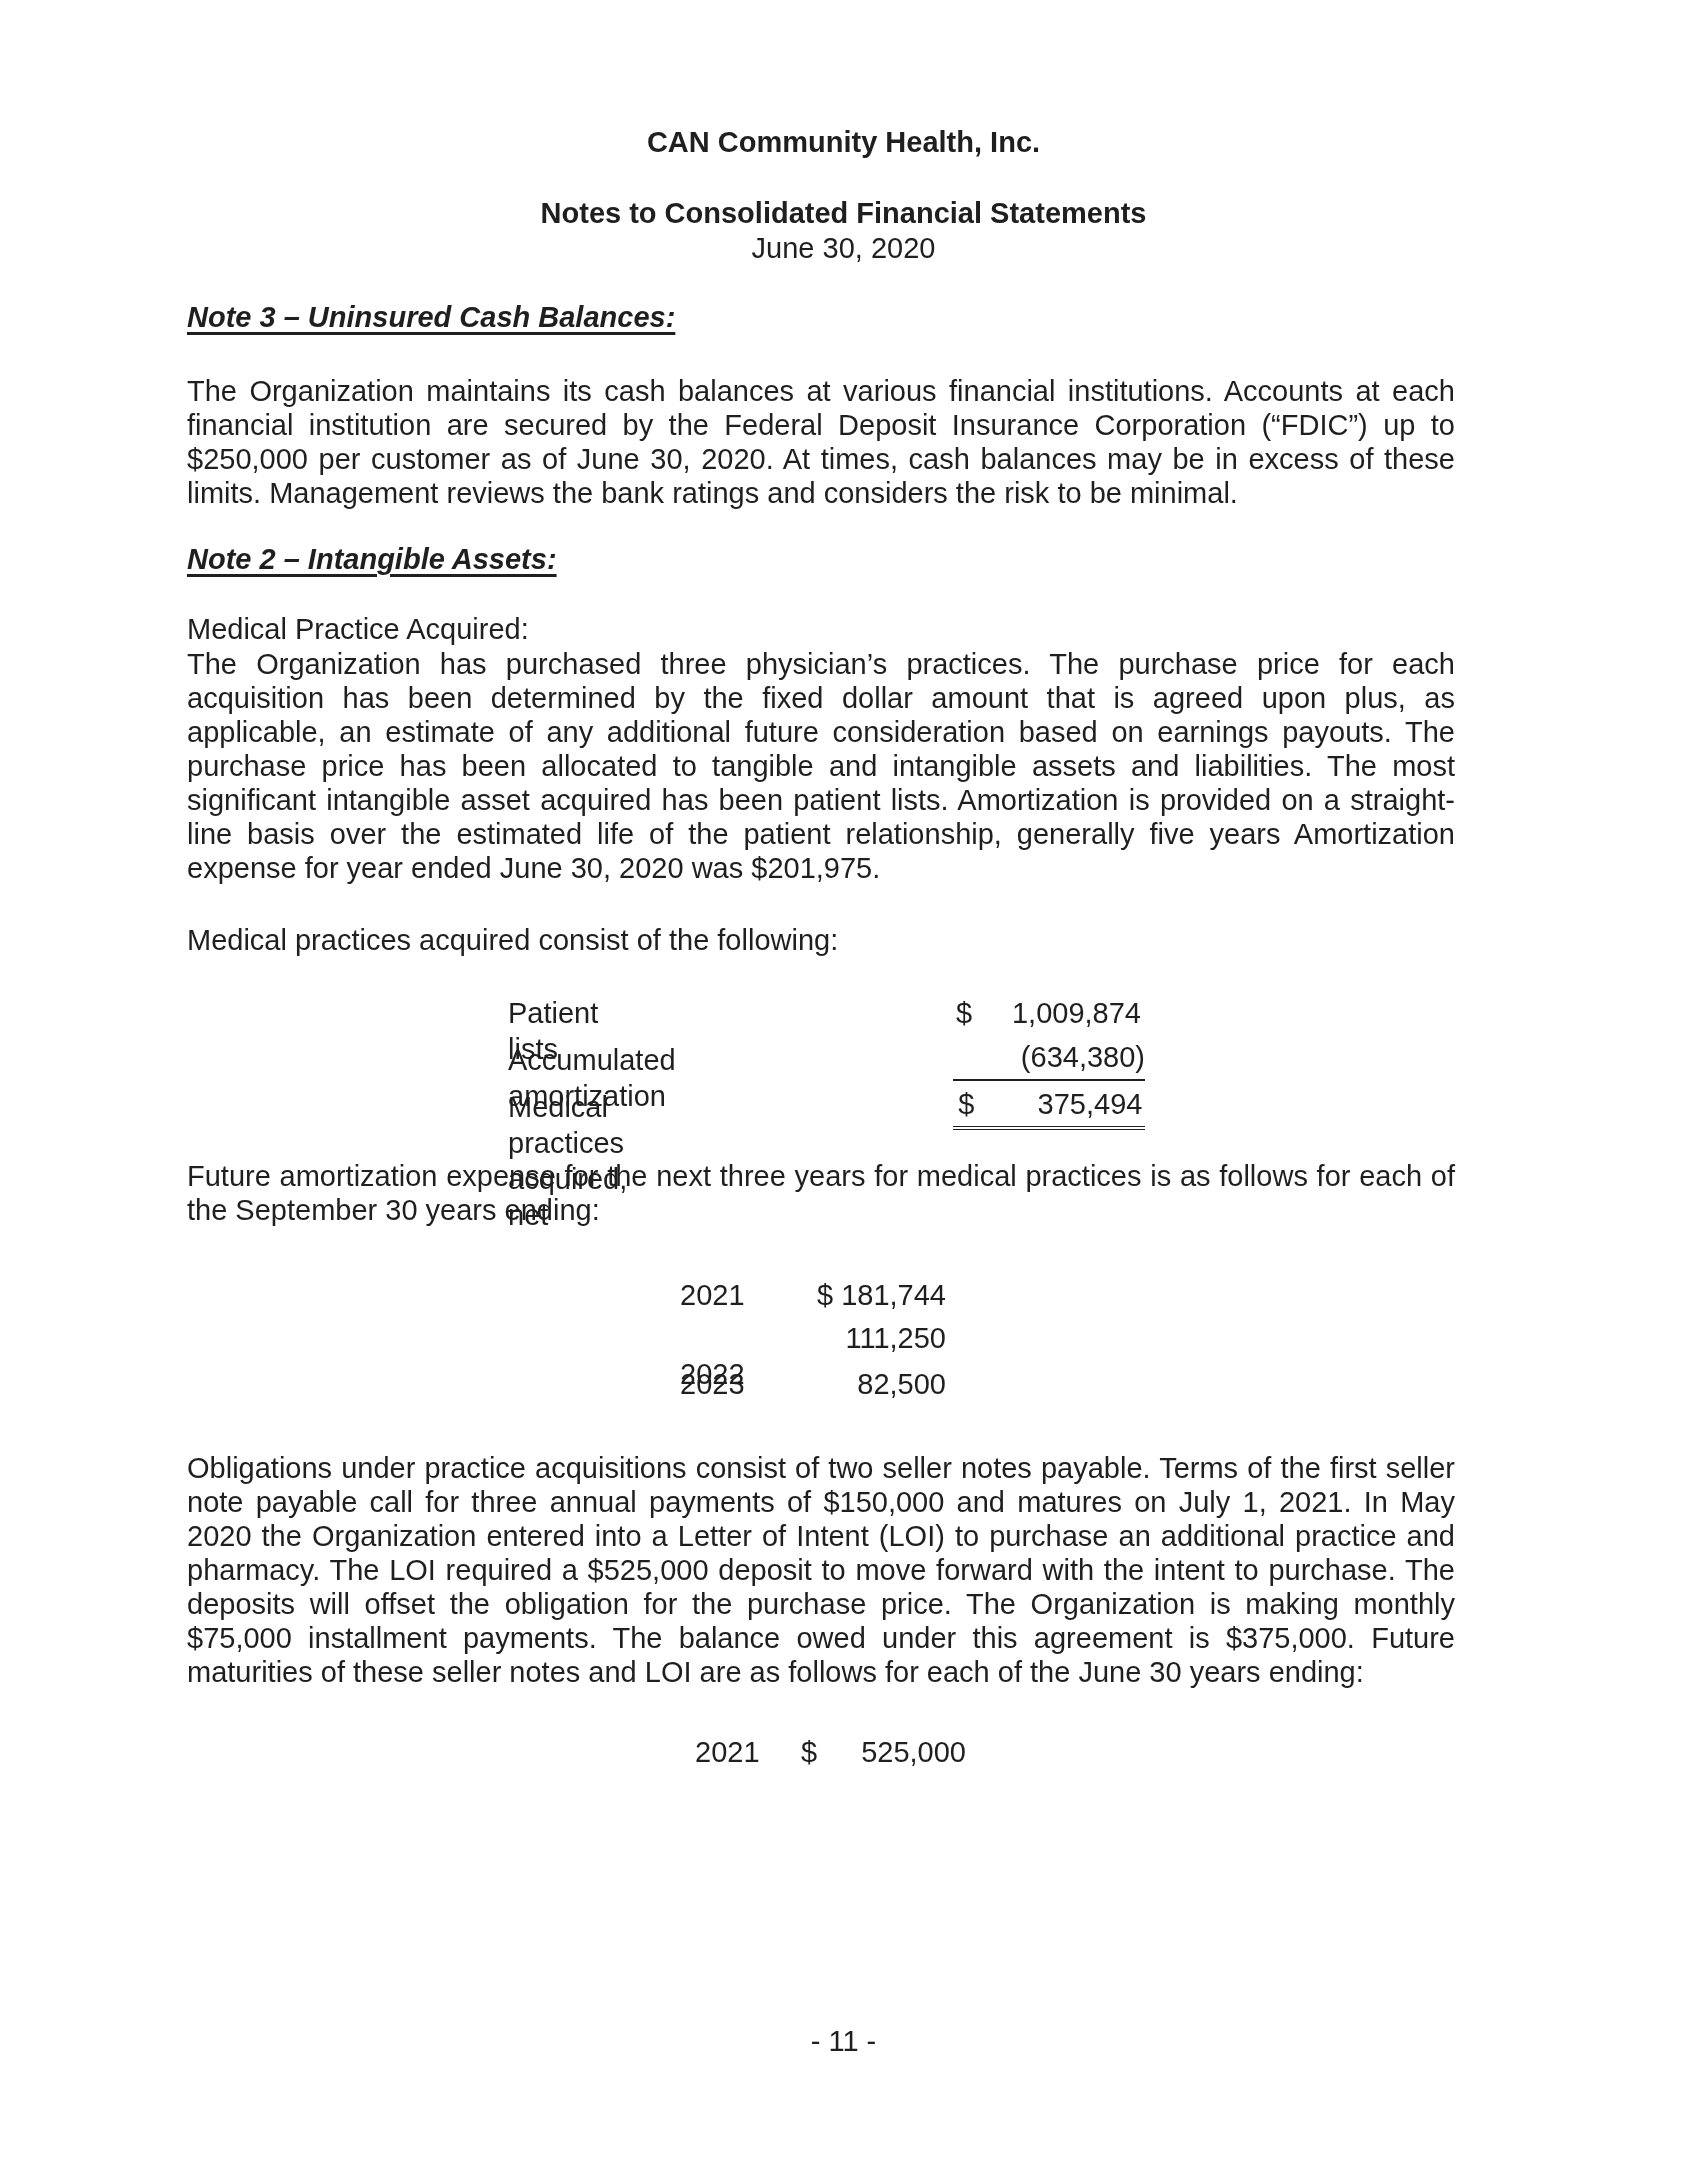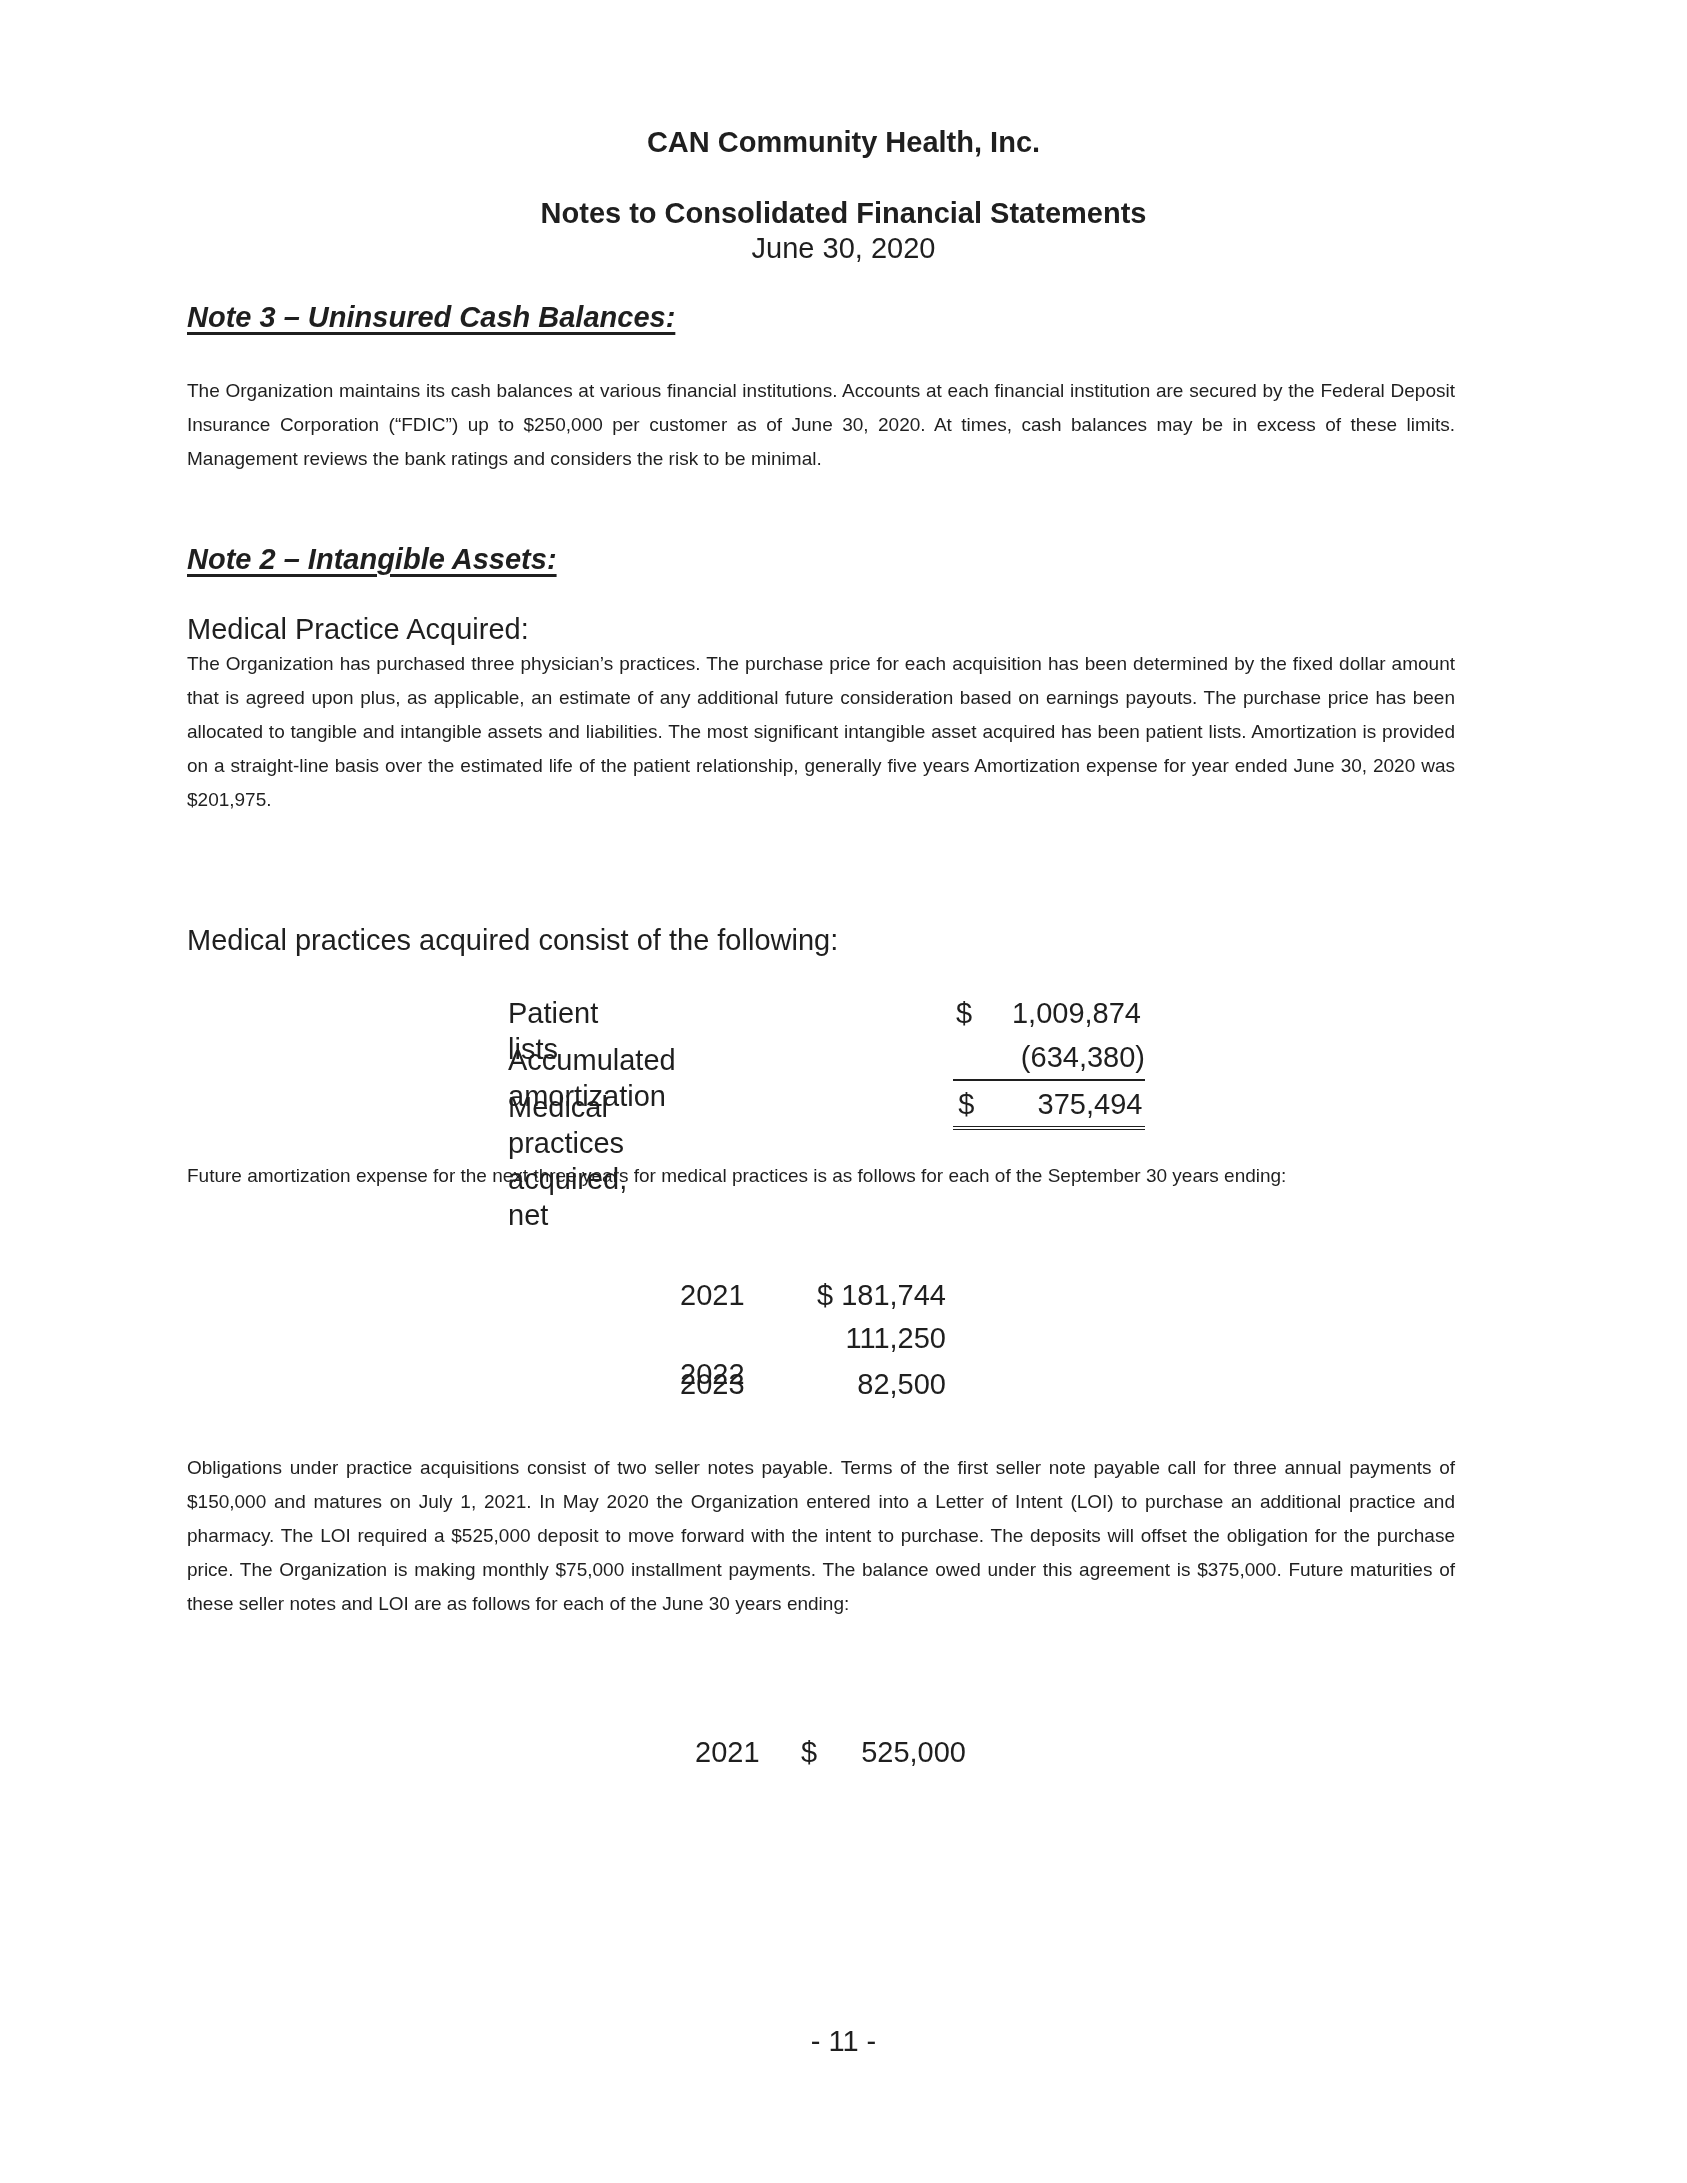--- a/index.html
+++ b/index.html
@@ -4,21 +4,21 @@
 <style>
   html, body { margin: 0; padding: 0; background: #ffffff; }
   body { width: 1687px; height: 2183px; position: relative; overflow: hidden;
          font-family: "Liberation Sans", sans-serif; color: #1f1f1f; }
   .abs { position: absolute; margin-top: 20px; }
   .center { left: 0; width: 1687px; text-align: center; }
   .title { font-weight: bold; font-size: 29px; }
   .sub { font-size: 29px; }
   .heading { font-weight: bold; font-size: 29px; text-decoration: underline; text-decoration-thickness: 2.6px; text-underline-offset: 5.3px; font-style: italic; }
   .subheading { font-size: 29px; text-decoration-thickness: 2px; text-underline-offset: 4px; }
-  .para { left: 187px; width: 1268px; font-size: 19px; line-height: 34px; text-align: justify; }
+  .para { left: 187px; width: 1268px; font-size: 29px; line-height: 34px; text-align: justify; }
   .para.last-left { text-align-last: left; }
   .tbl { font-size: 29px; }
   .row { position: absolute; height: 40px; line-height: 36px; }
   .num { text-align: right; }
   .ul-single { border-bottom: 2px solid #1f1f1f; }
   .ul-double { border-bottom: 4.6px double #1f1f1f; }
 </style>
 </head>
 <body>
 

